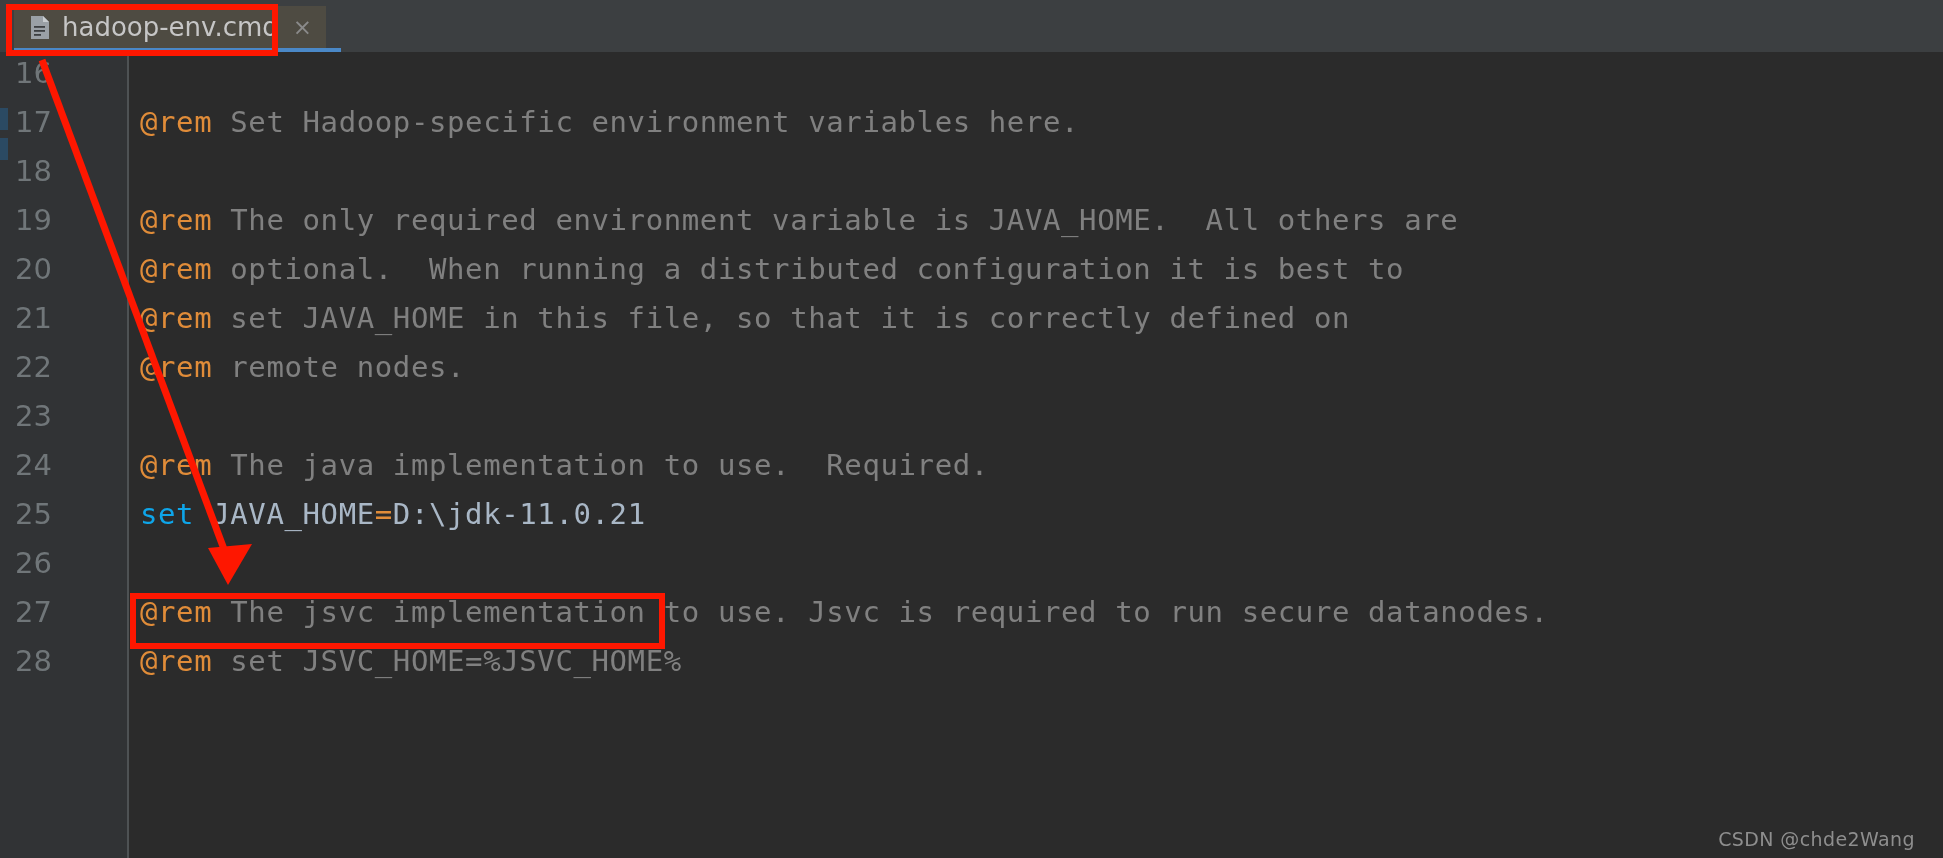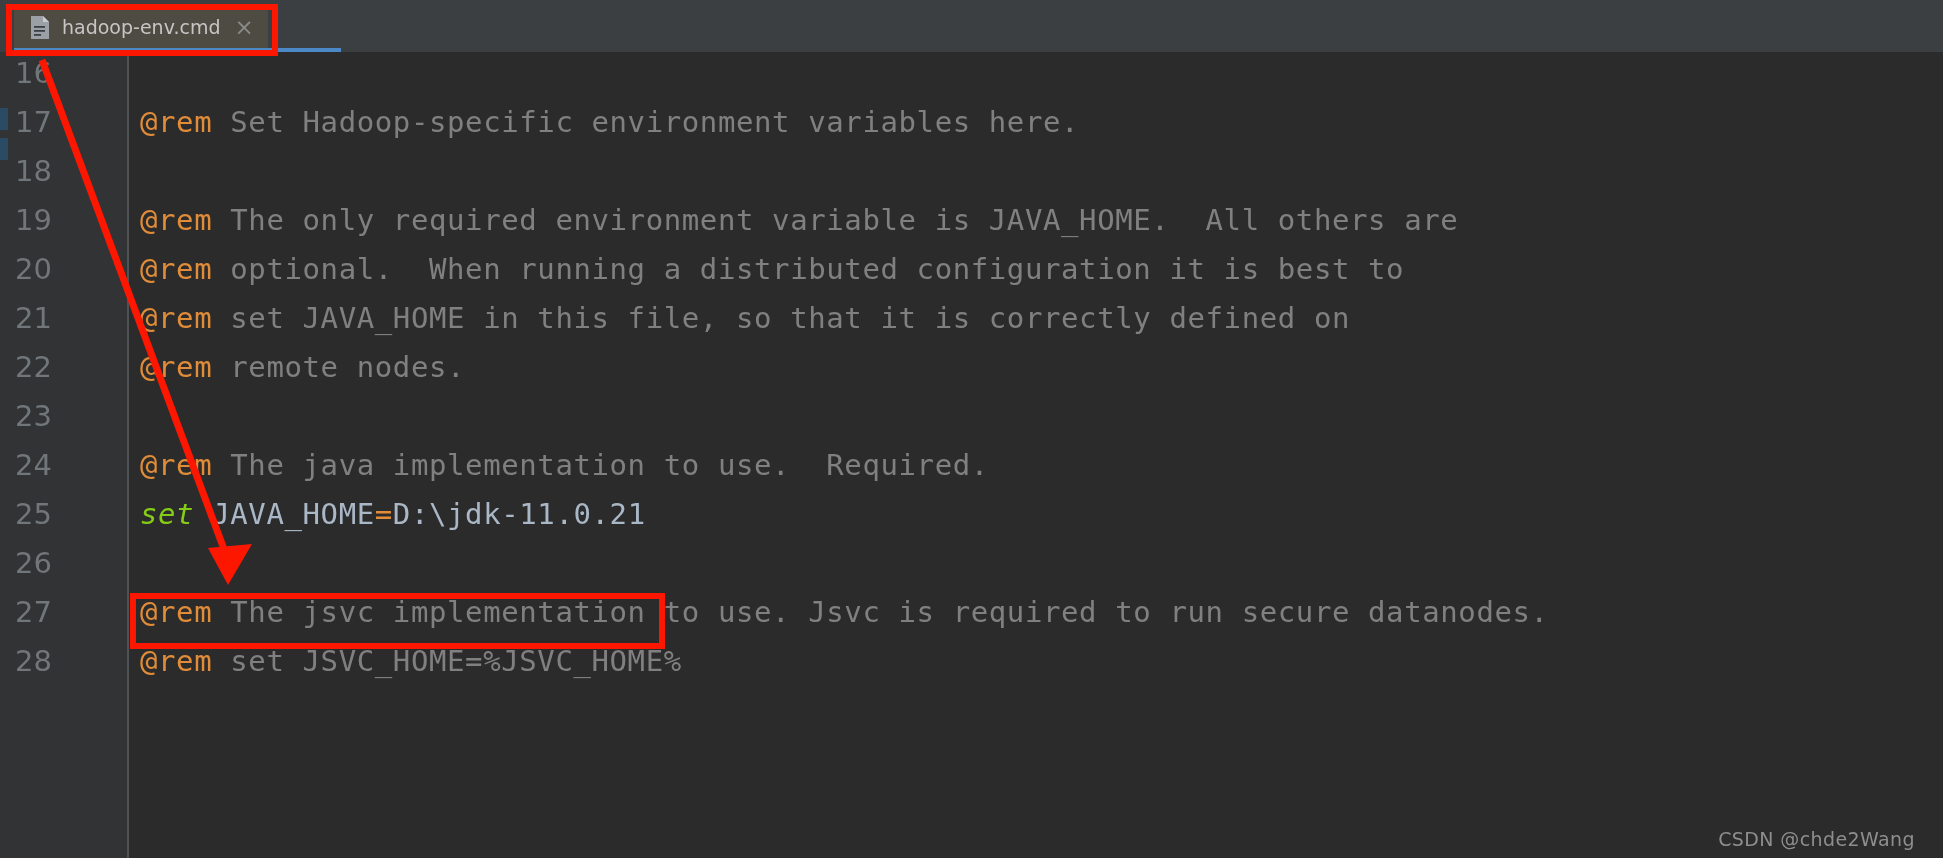--- a/index.html
+++ b/index.html
@@ -70,21 +70,21 @@
   .tab-file-icon {
     width: 20px;
     height: 25px;
     position: relative;
     flex: 0 0 auto;
   }
   .tab-file-icon svg { display: block; }
   .tab-label {
     color: #c6c6c6;
     font-family: "DejaVu Sans", sans-serif;
-    font-size: 19px;
+    font-size: 26px;
     letter-spacing: 0px;
     white-space: nowrap;
   }
   .tab-close {
     color: #8a8a8a;
     font-family: "DejaVu Sans", sans-serif;
     font-size: 23px;
     line-height: 1;
     margin-left: 2px;
   }
@@ -156,21 +156,21 @@
     height: 49px;
     line-height: 49px;
     white-space: pre;
     font-family: "DejaVu Sans Mono", monospace;
     font-size: 29px;
     letter-spacing: 0.6px;
     color: #a9b7c6;
   }
   .tok-rem   { color: #e08c39; }
   .tok-cmt   { color: #808080; }
-  .tok-kw    { color: #84cc16; font-style: italic; }
+  .tok-kw    { color: #0ea5e9; }
   .tok-var   { color: #a9b7c6; }
   .tok-op    { color: #e08c39; }
   .tok-val   { color: #a9b7c6; }
 
   
   .anno-box {
     position: absolute;
     border: 6px solid #fe1700;
     box-sizing: border-box;
     pointer-events: none;

